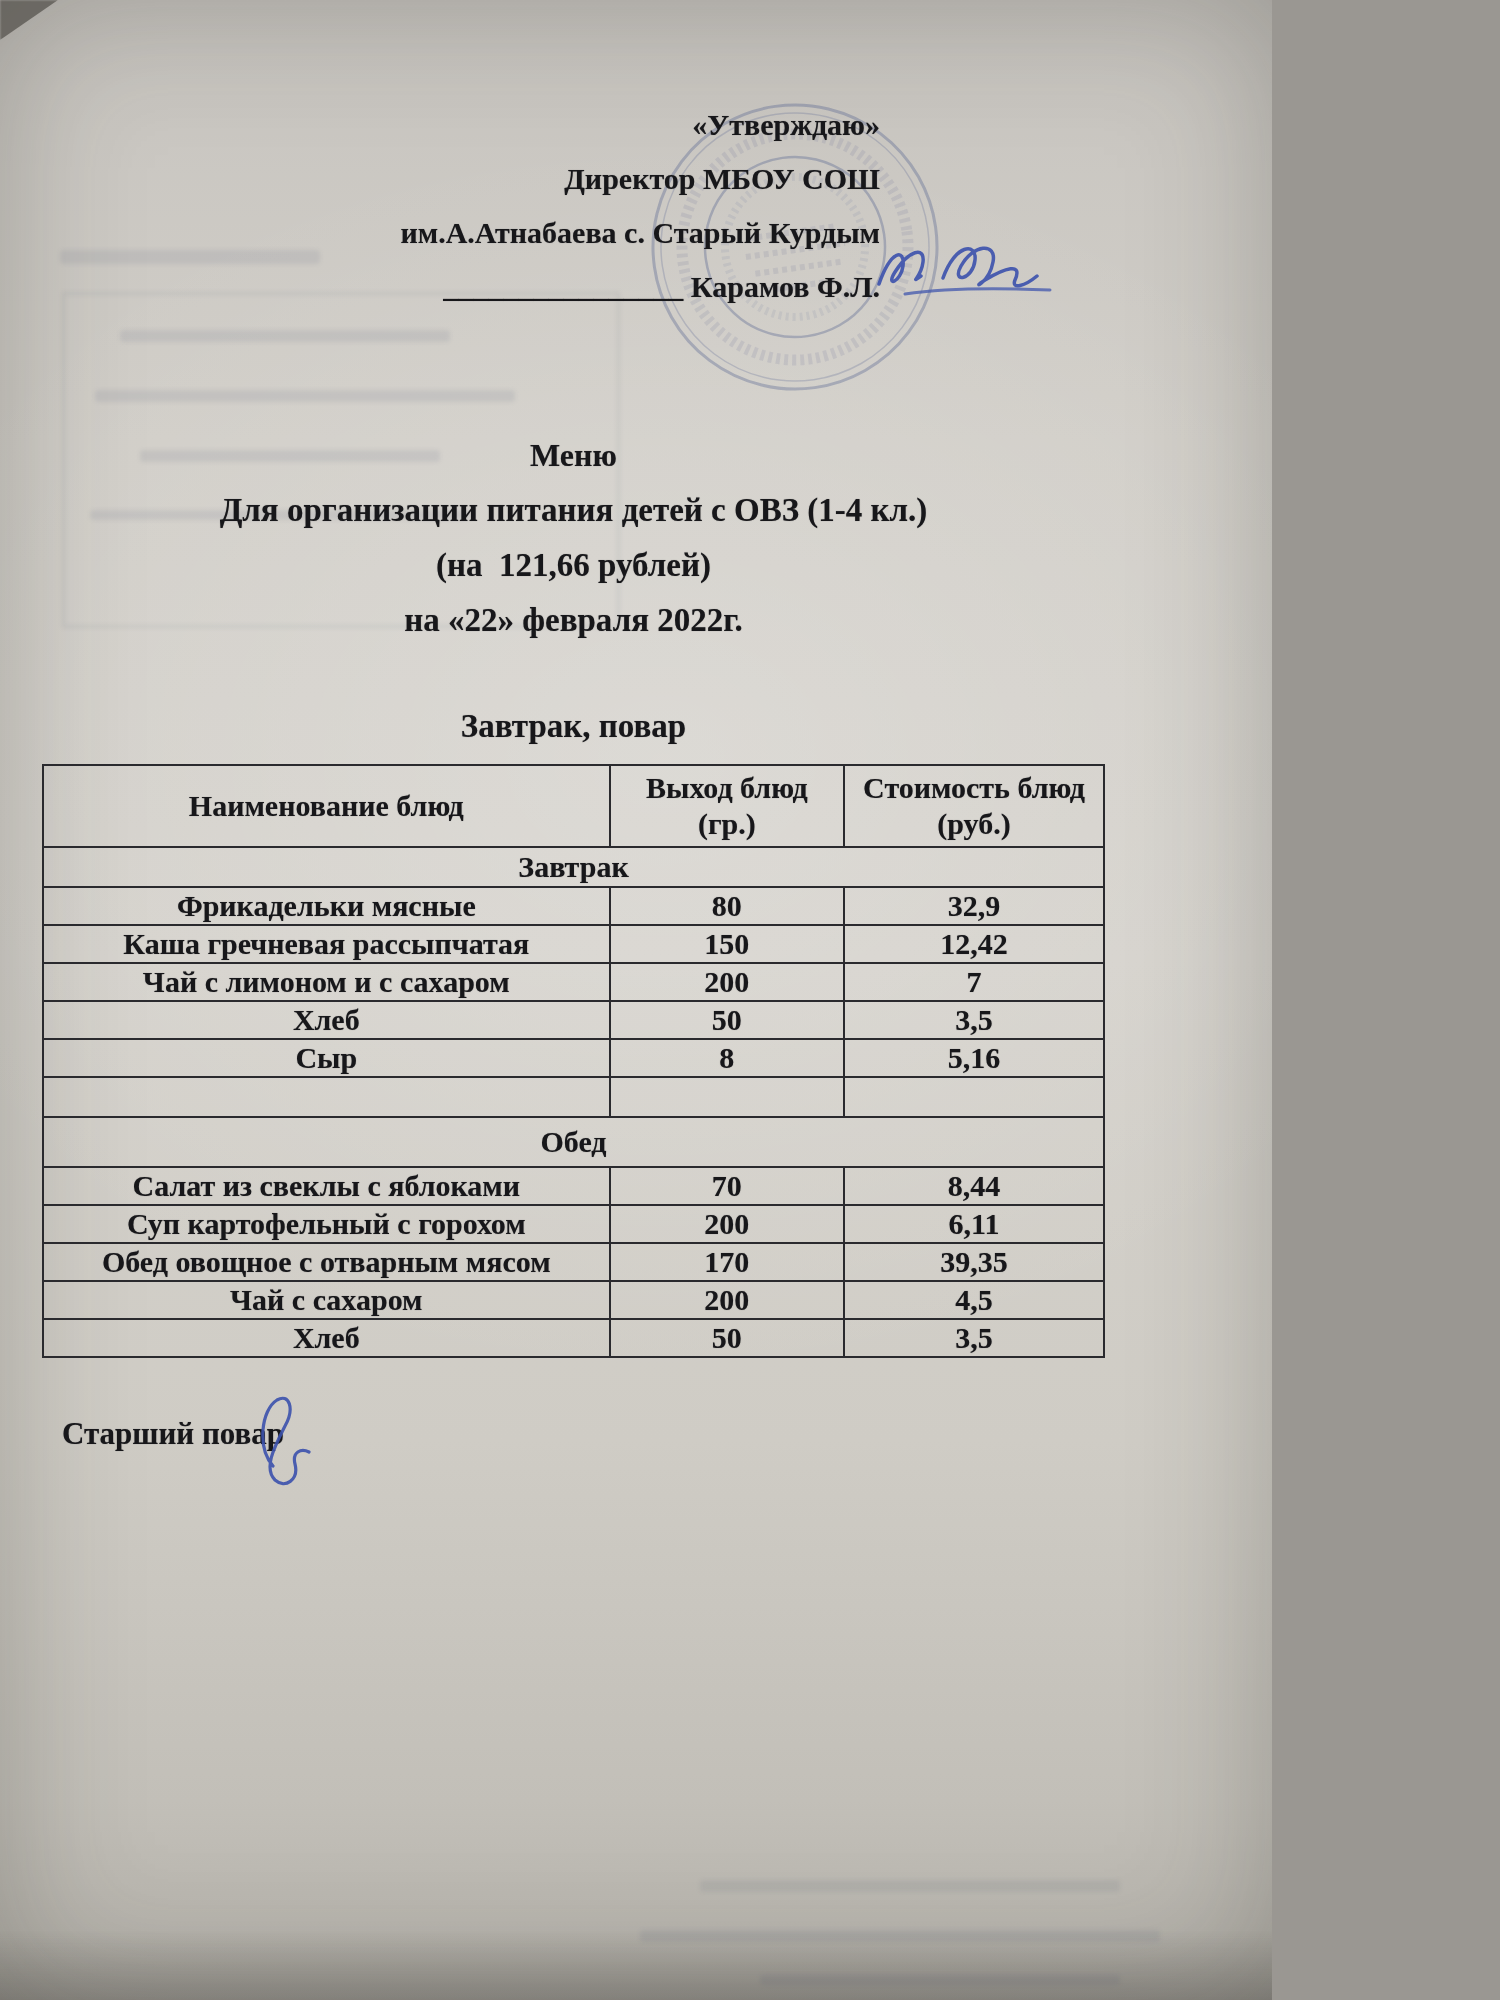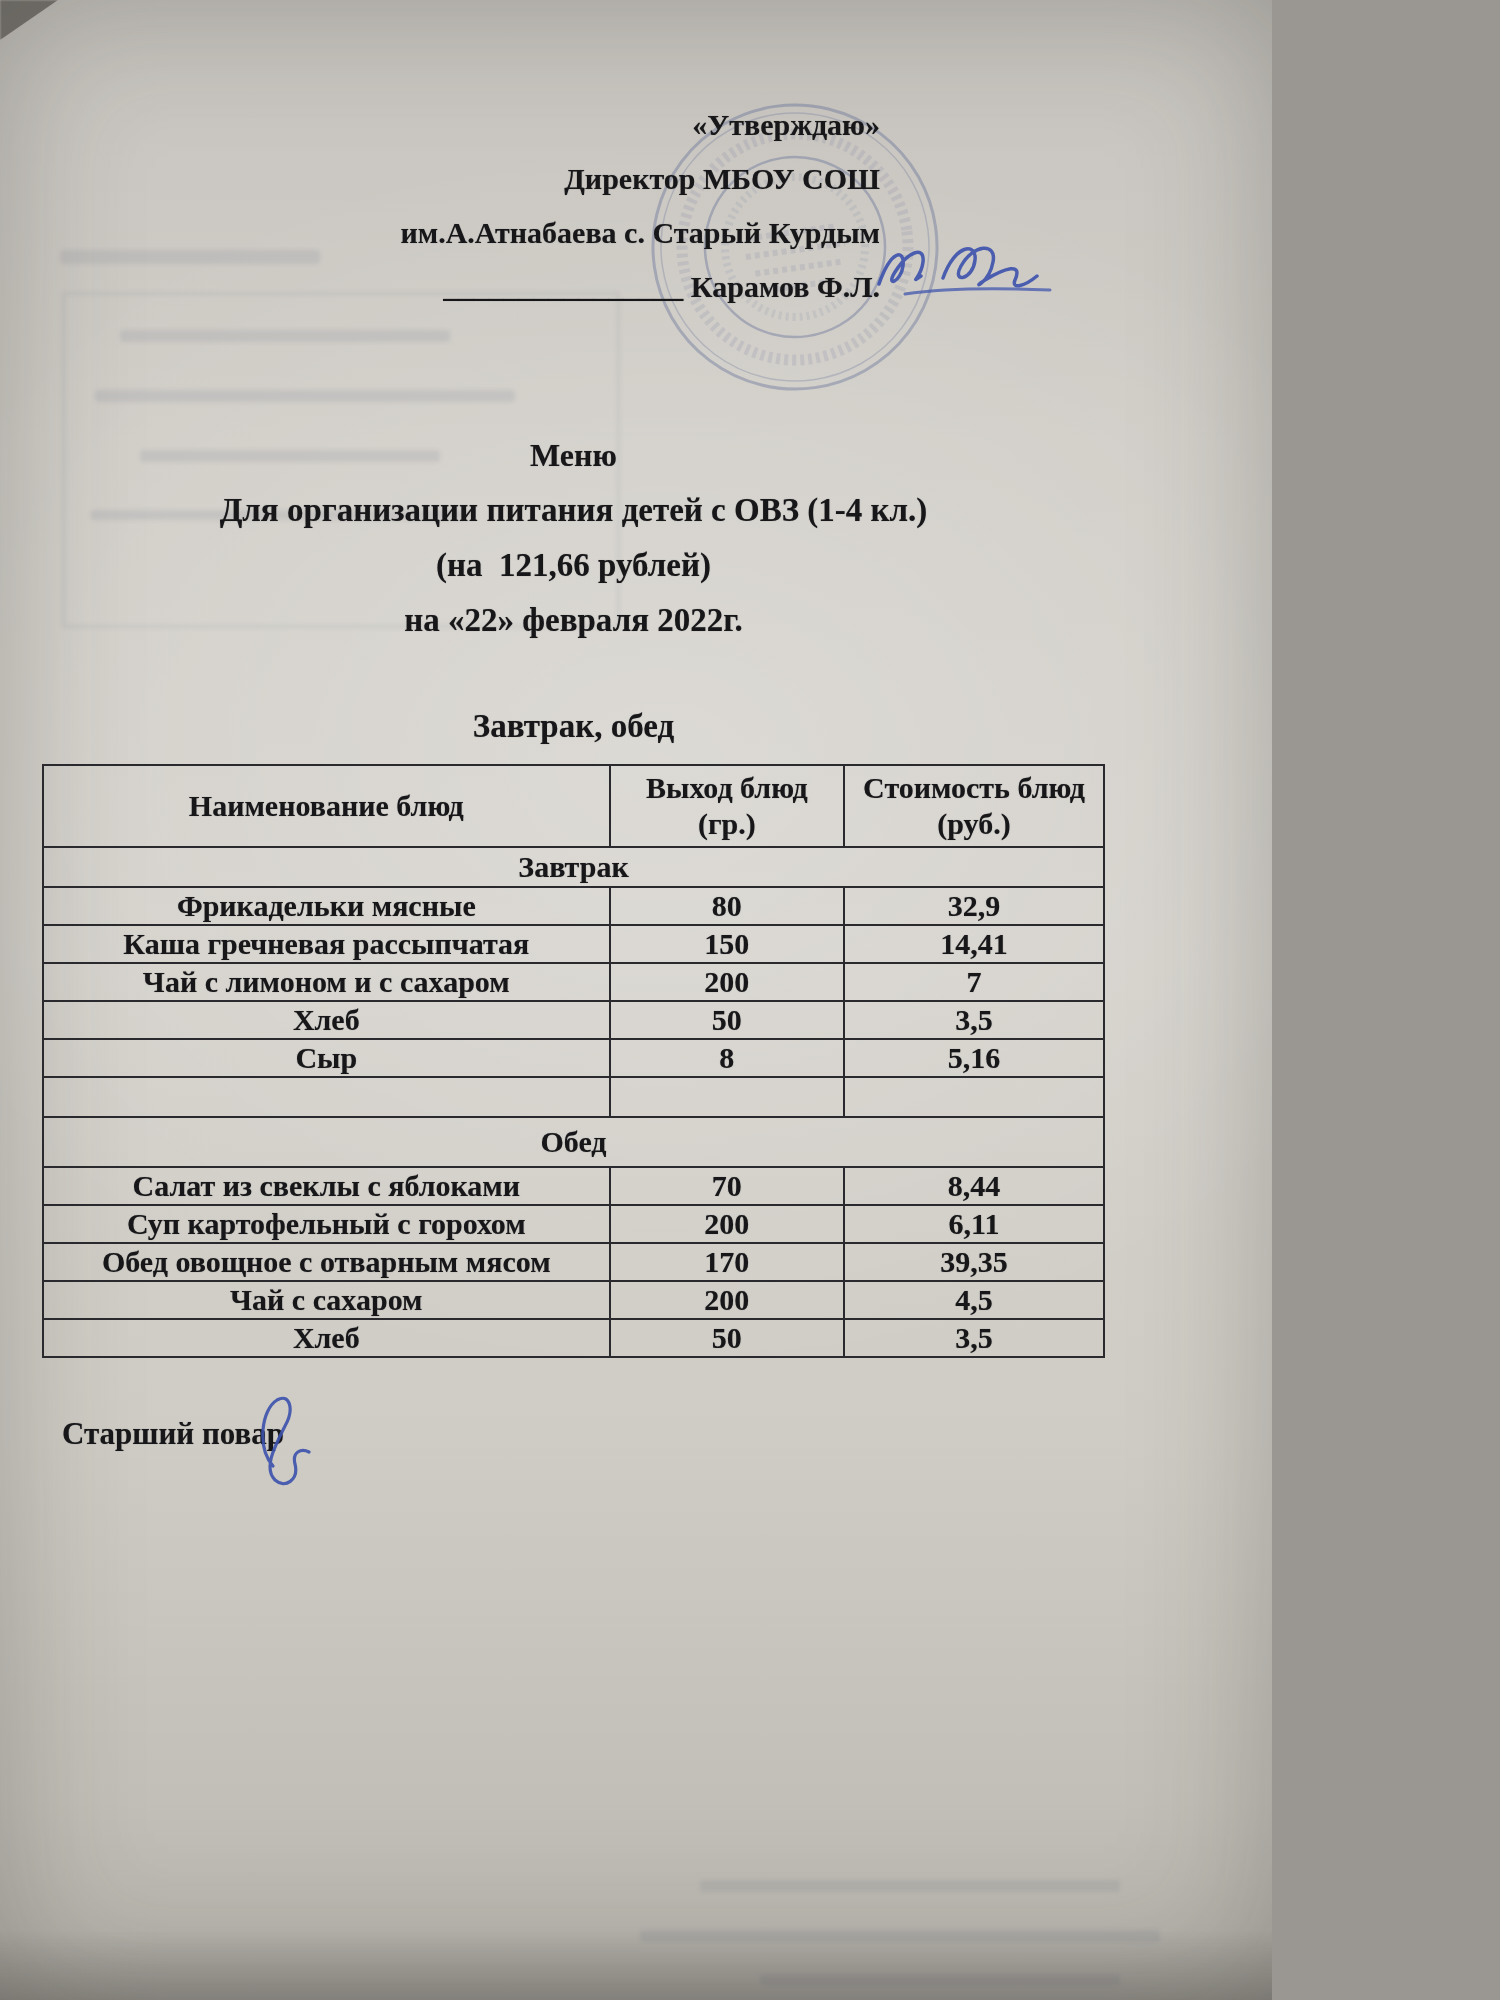--- a/index.html
+++ b/index.html
@@ -86,21 +86,21 @@
     <path class="ink" stroke-width="3.5" d="M14 52 C 26 18, 40 16, 38 34 C 36 50, 20 56, 30 40 C 44 18, 60 14, 58 30 C 56 46, 44 52, 56 44"></path>
     <path class="ink" stroke-width="3.5" d="M78 46 C 90 12, 112 10, 110 28 C 108 48, 86 52, 96 34 C 108 12, 132 10, 128 30 C 124 52, 104 58, 120 48 C 140 36, 158 30, 150 48 C 146 58, 160 54, 172 44"></path>
     <path class="ink" stroke-width="3" d="M40 62 C 80 56, 140 56, 185 58" opacity="0.8"></path>
   </svg>
 
   <div class="abs centerband soft" style="top:437px;font-size:32px;">Меню</div>
   <div class="abs centerband soft" style="top:492px;">Для организации питания детей с ОВЗ (1-4 кл.)</div>
   <div class="abs centerband soft" style="top:547px;white-space:pre;">(на  121,66 рублей)</div>
   <div class="abs centerband soft" style="top:602px;">на «22» февраля 2022г.</div>
 
-  <div class="abs centerband soft" style="top:708px;">Завтрак, обед</div>
+  <div class="abs centerband soft" style="top:708px;">Завтрак, повар</div>
 
   <div id="menu-table" class="abs">
     <table class="soft">
       <colgroup>
           <col class="c1">
           <col class="c2">
           <col class="c3">
         </colgroup>
       <tbody>
         <tr class="hdr">
@@ -121,21 +121,21 @@
           <td colspan="3">Завтрак</td>
         </tr>
         <tr class="data">
           <td>Фрикадельки мясные</td>
           <td>80</td>
           <td>32,9</td>
         </tr>
         <tr class="data">
           <td>Каша гречневая рассыпчатая</td>
           <td>150</td>
-          <td>14,41</td>
+          <td>12,42</td>
         </tr>
         <tr class="data">
           <td>Чай с лимоном и с сахаром</td>
           <td>200</td>
           <td>7</td>
         </tr>
         <tr class="data">
           <td>Хлеб</td>
           <td>50</td>
           <td>3,5</td>

